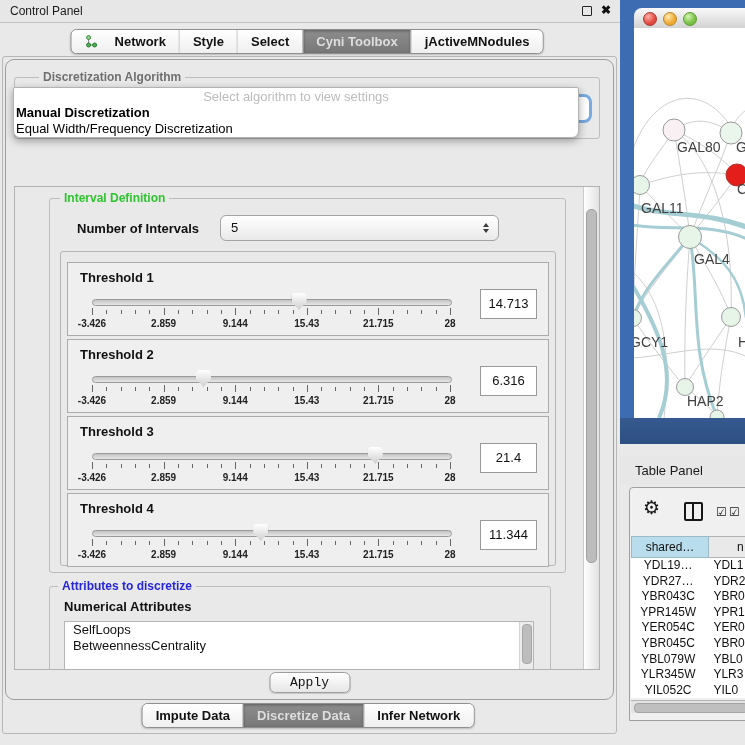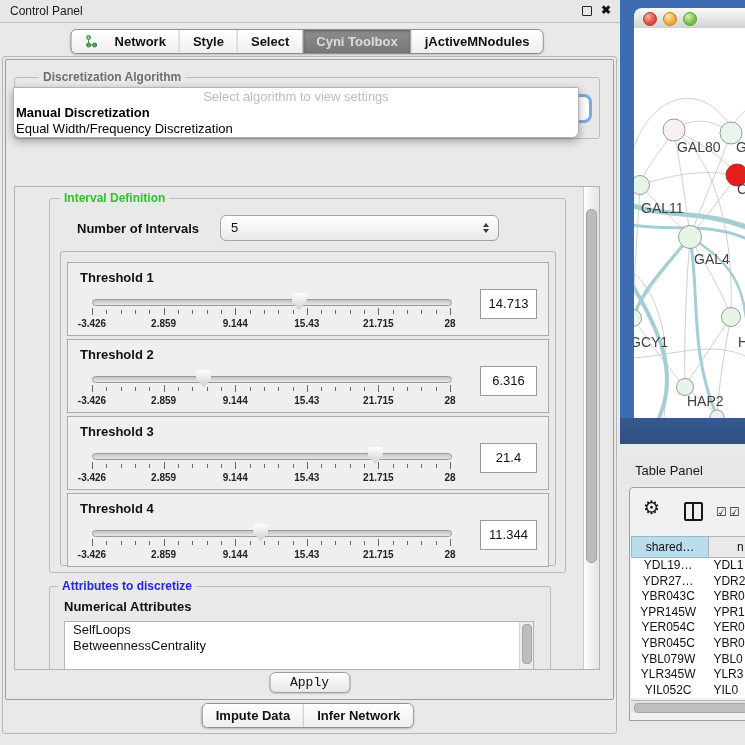--- a/index.html
+++ b/index.html
@@ -13,21 +13,21 @@
   .close-ico{position:absolute;right:9px;top:3px;font-size:12px;font-weight:bold;color:#111;}
   
   .seg{display:flex;border:1px solid #8f8f8f;border-radius:6px;overflow:hidden;background:#fff;box-shadow:0 1px 2px rgba(0,0,0,.2);}
   .seg .tab{display:flex;align-items:center;gap:17px;padding:4px 13px;font-size:13px;font-weight:bold;color:#111;background:linear-gradient(#ffffff,#efefef);border-left:1px solid #c6c6c6;white-space:nowrap;cursor:default;}
   .seg .tab:first-child{border-left:none;}
   .seg .tab.selected{background:linear-gradient(#8d8d8d,#787878);color:#dedede;border-left-color:#6d6d6d;box-shadow:inset 0 1px 3px rgba(0,0,0,.35);}
   .top-tabs{position:absolute;top:29px;left:307px;transform:translateX(-50%);}
   .bottom-tabs{position:absolute;top:703px;left:308px;transform:translateX(-50%);}
   
   .outer-frame{position:absolute;left:2px;top:56px;width:613px;height:676px;border:1px solid #b7b7b7;border-radius:3px;}
-  .main-panel{position:absolute;left:5px;top:59px;width:607px;height:639px;border:1px solid #9e9e9e;border-radius:2px;background:#e9e9e9;}
+  .main-panel{position:absolute;left:5px;top:59px;width:607px;height:639px;border:1px solid #9e9e9e;border-radius:9px;background:#e9e9e9;}
   
   .group{position:absolute;border:1px solid #bdbdbd;border-radius:3px;}
   .group-label{position:absolute;top:-8px;font-size:12px;font-weight:bold;background:#e9e9e9;padding:0 4px;white-space:nowrap;}
   .lbl-gray{color:#6f6f6f;}
   .lbl-black{color:#111;}
   .lbl-green{color:#2fc42f;}
   .lbl-blue{color:#2525dd;}
   
   .combo{position:absolute;background:linear-gradient(#ffffff,#e9e9e9);border:1px solid #a3a3a3;border-radius:6px;font-size:13px;color:#111;}
   .combo .combo-text{position:absolute;left:10px;top:4px;white-space:nowrap;}
@@ -368,20 +368,23 @@
             <div class="thumb"></div>
           </div>
       </div>
 
       <button class="apply-btn">Apply</button>
     </div>
 
     <div class="bottom-tabs seg" id="bottom-tabs">
         <div class="tab">
           <span>Impute Data</span>
+        </div>
+        <div class="tab selected">
+          <span>Discretize Data</span>
         </div>
         <div class="tab">
           <span>Infer Network</span>
         </div>
       </div>
   </div>
 
   <div class="right-region">
 
     <div class="net-frame">

